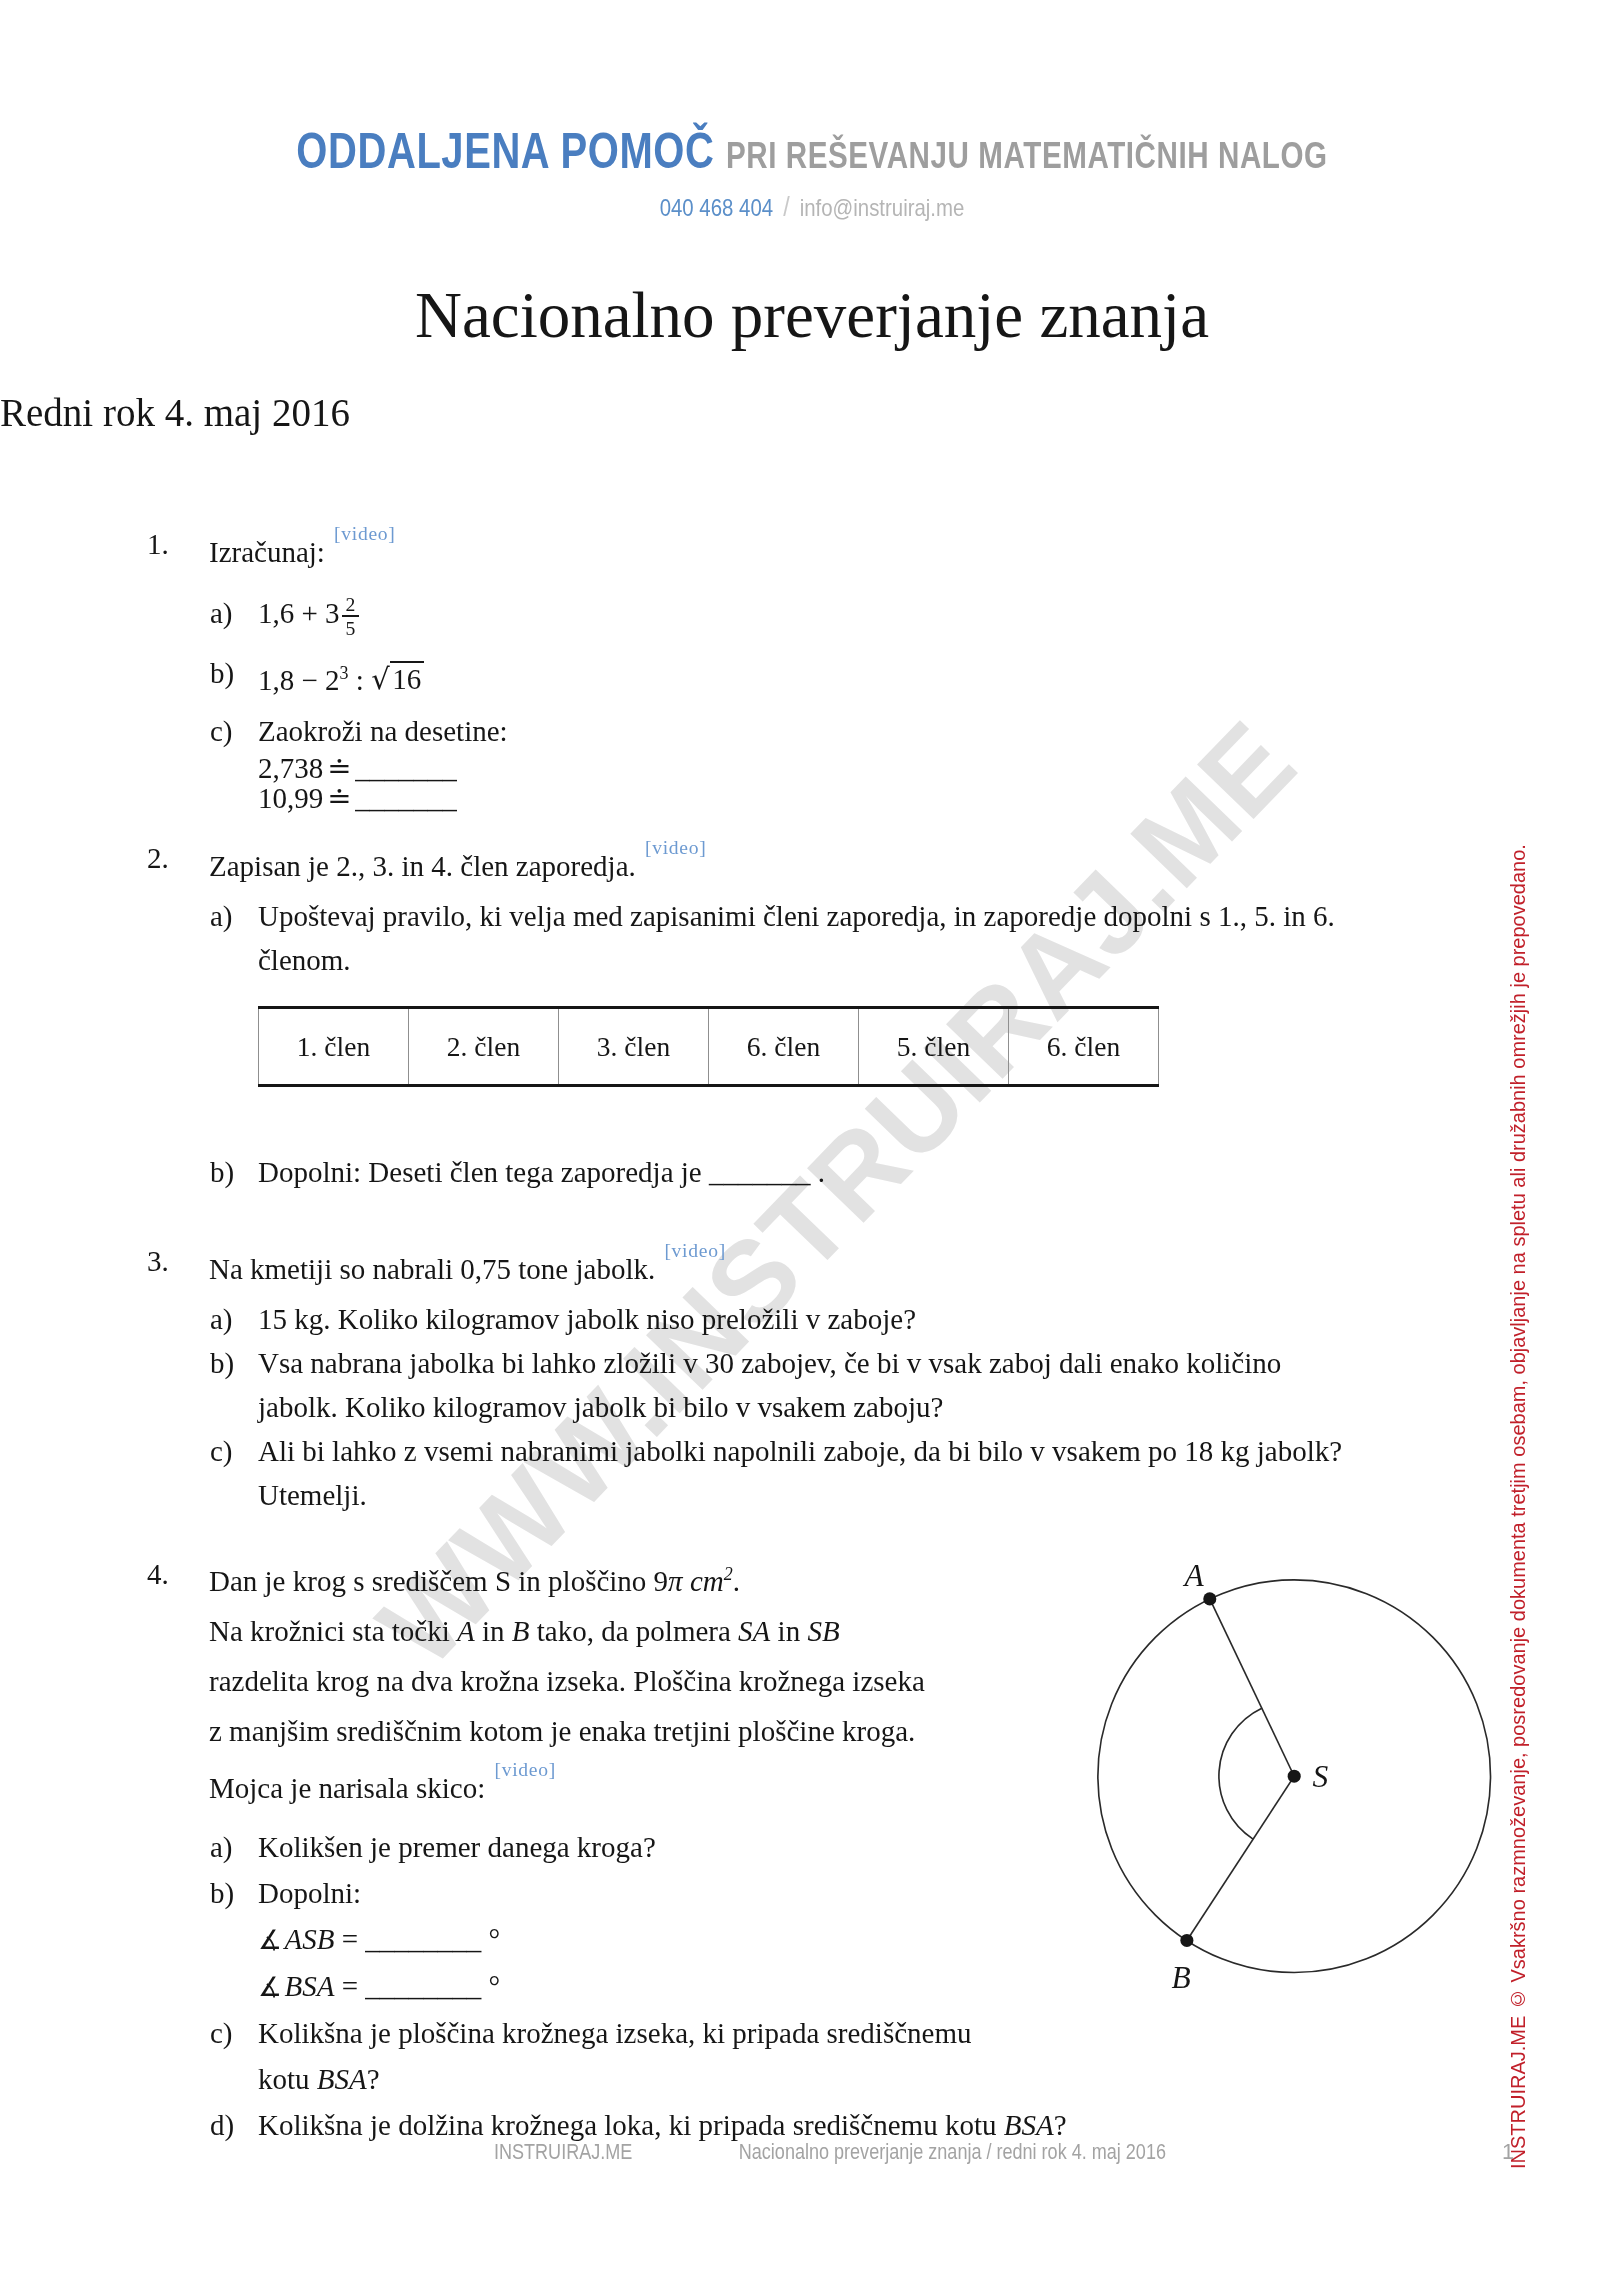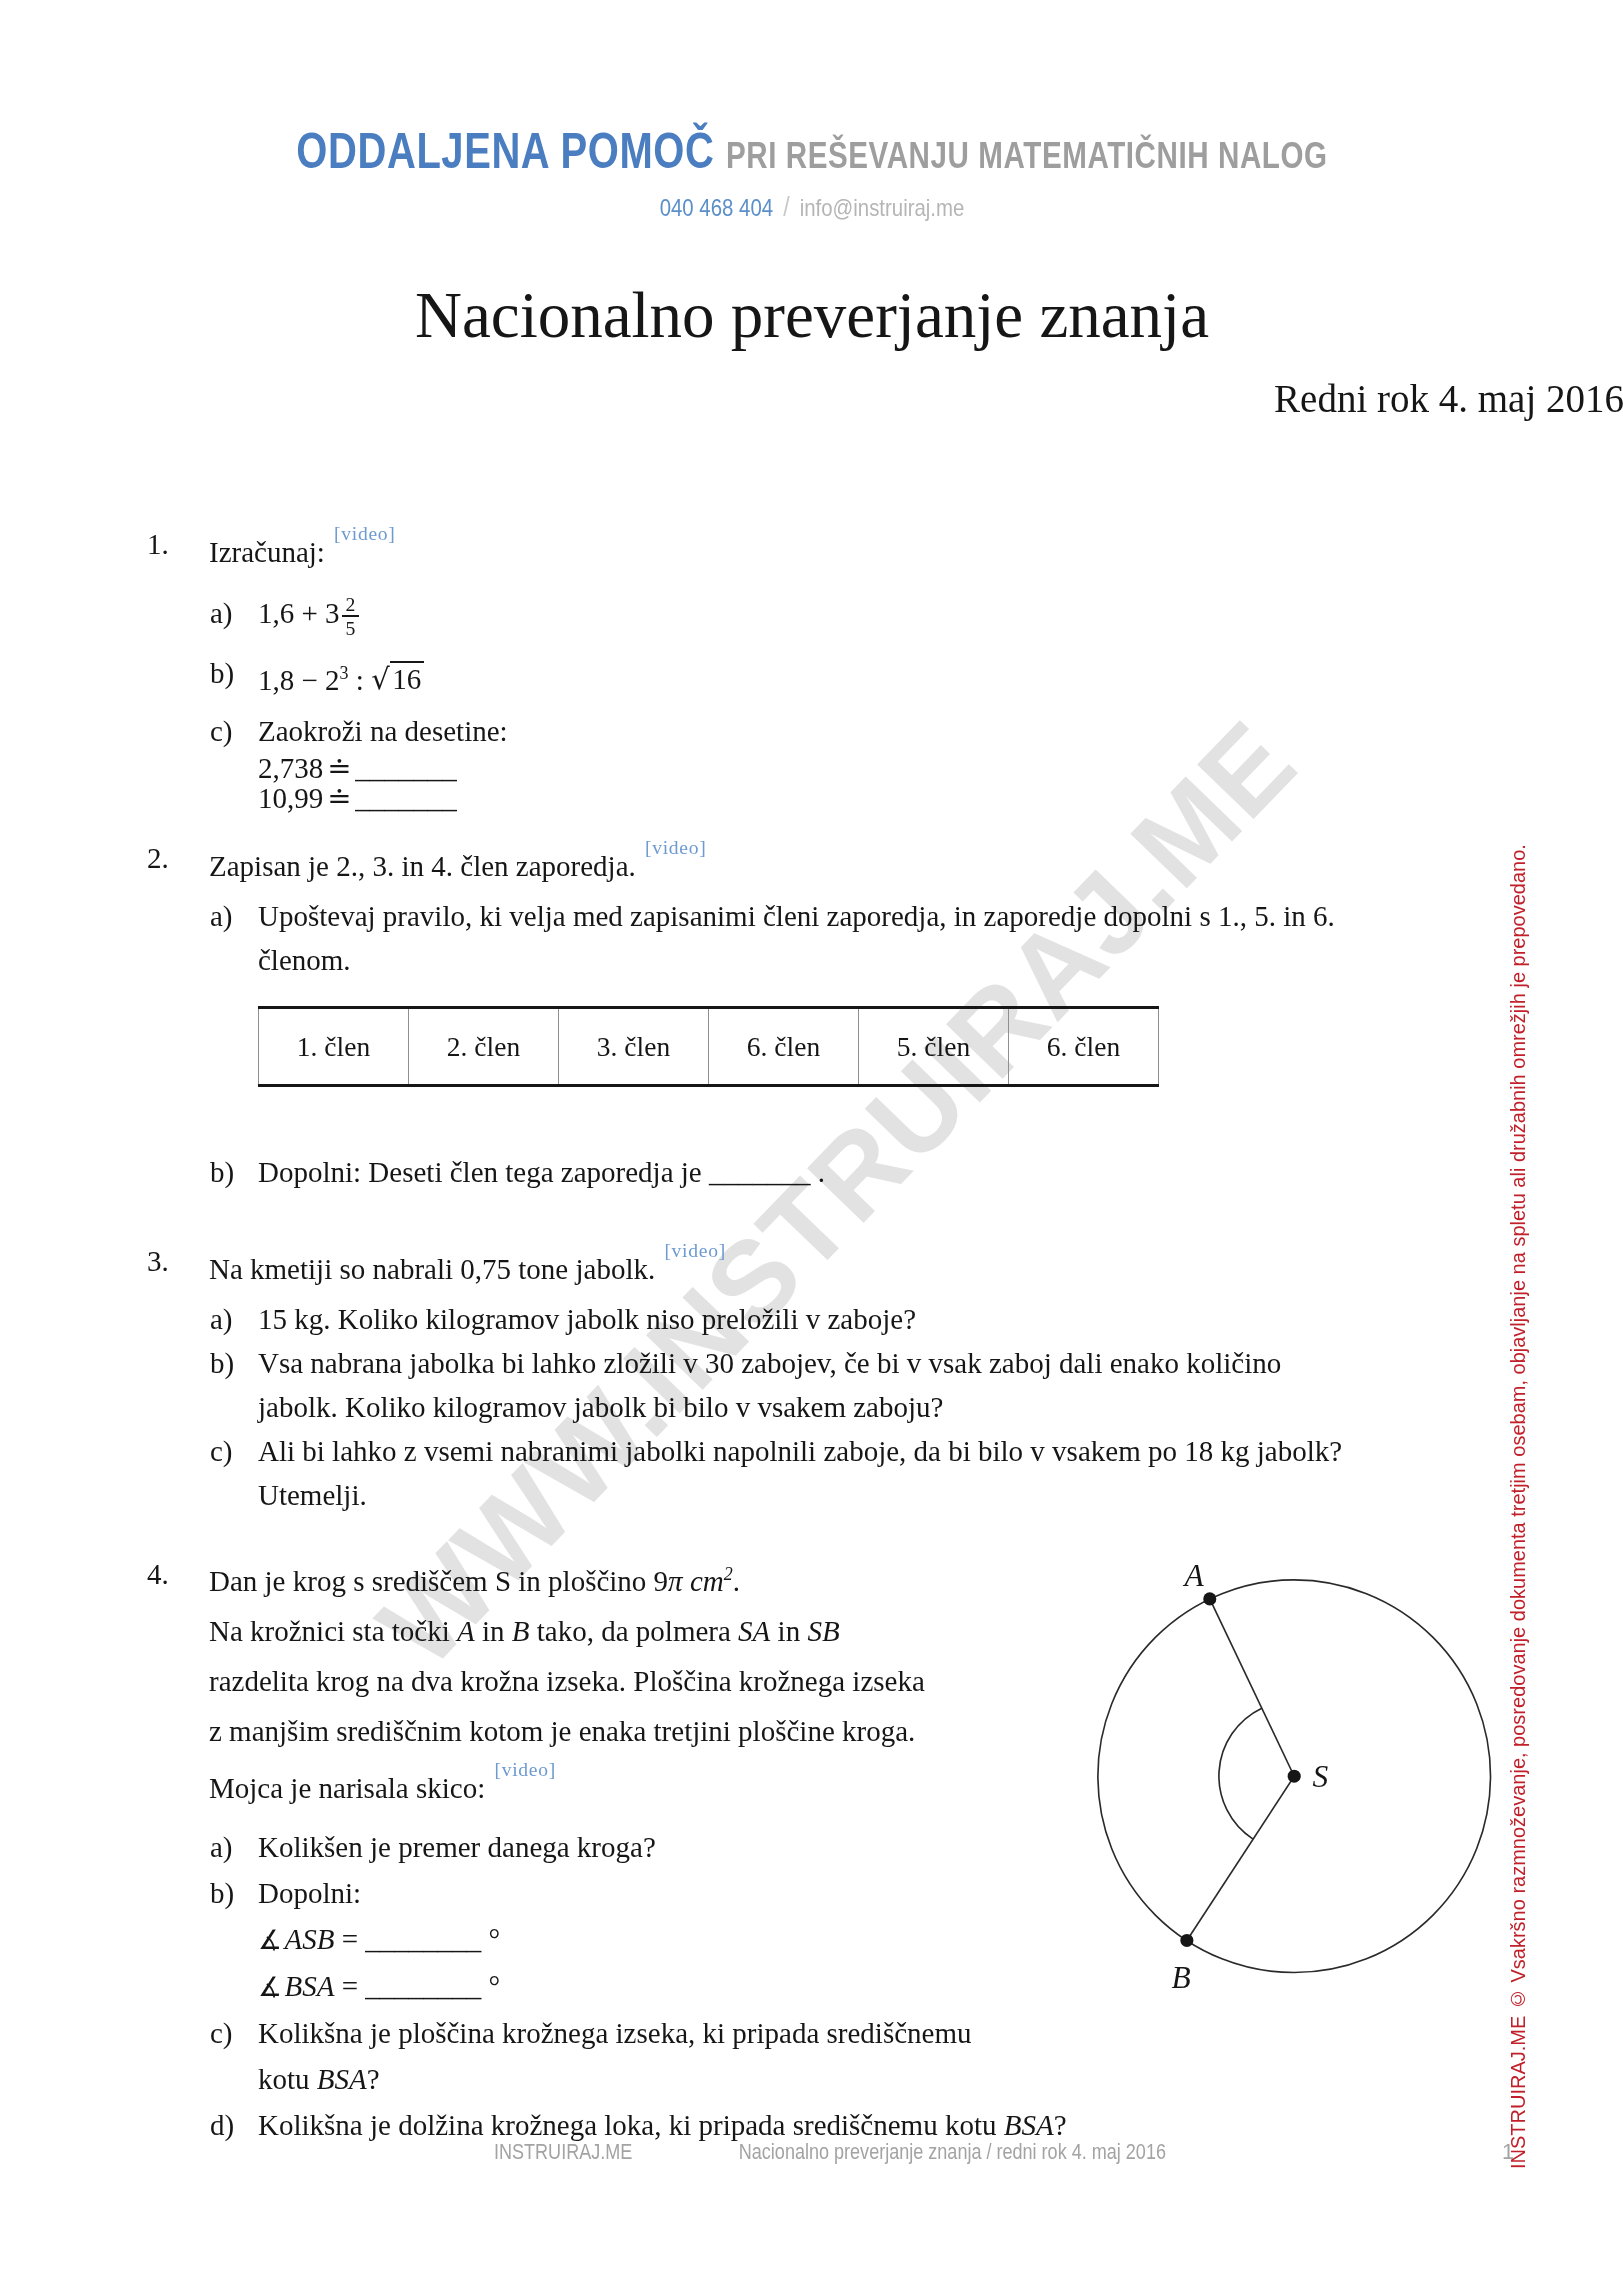--- a/index.html
+++ b/index.html
@@ -14,21 +14,21 @@
   .brand{font-size:50px;color:#4a7ec0;letter-spacing:0.7px;}
   .tagline{font-size:37px;color:#9e9e9e;margin-left:14.4px;letter-spacing:0.7px;}
   .hdr2{top:191px;left:0;right:0;text-align:center;font-family:"Liberation Sans","DejaVu Sans",sans-serif;
         font-size:24px;transform:scaleX(0.85);white-space:nowrap;}
   .phone{color:#5b8fc9;}
   .sep{color:#c9c9c9;margin:0 11.8px;font-size:27.5px;}
   .email{color:#b5b5b5;}
 
   
   .title{top:278px;left:0;right:0;text-align:center;font-size:65px;white-space:nowrap;}
-  .subtitle{top:376px;left:0;right:0;text-align:right;font-size:39px;white-space:nowrap;}
+  .subtitle{top:390px;left:0;right:0;text-align:left;font-size:39px;white-space:nowrap;}
 
   
   .q{left:147px;width:1321px;font-size:29px;line-height:43px;}
   .qhead{position:relative;padding-left:62px;white-space:nowrap;}
   .qnum{position:absolute;left:0;top:0;}
   .sub{position:relative;padding-left:111px;line-height:44px;white-space:nowrap;}
   .slabel{position:absolute;left:63px;top:0;}
   .cont{padding-left:111px;line-height:44px;white-space:nowrap;}
   .video{font-size:19.6px;color:#6d9ad1;position:relative;top:-0.55em;margin-left:9.2px;letter-spacing:0.7px;}
   sup{font-size:0.62em;}

